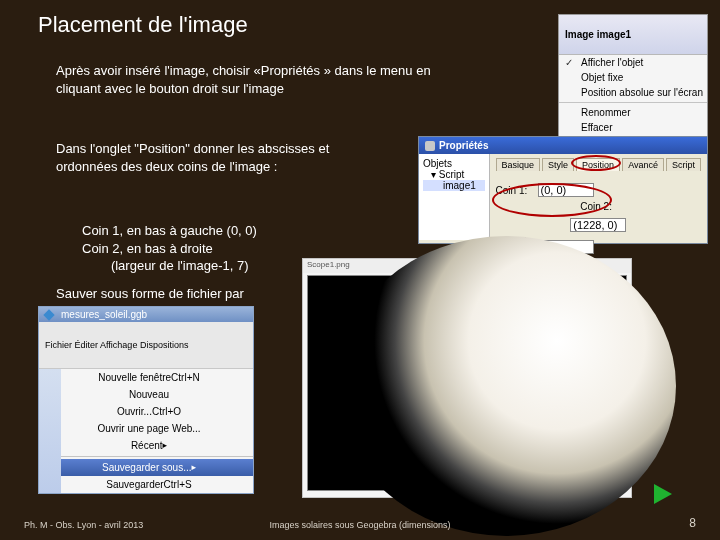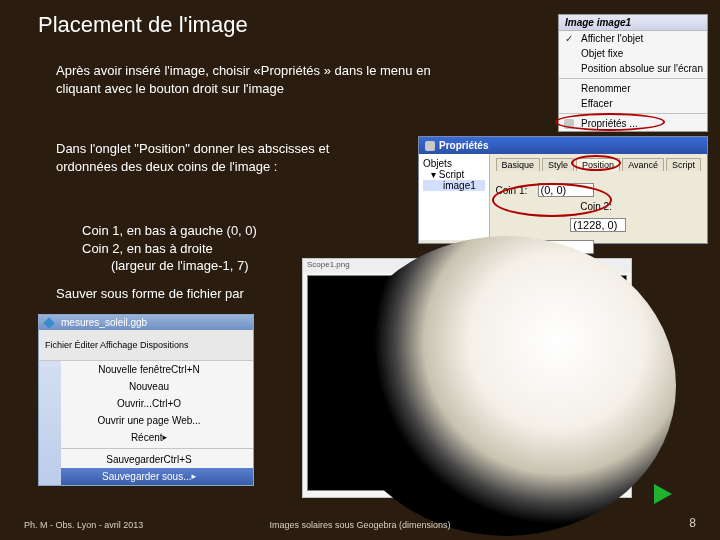--- a/index.html
+++ b/index.html
@@ -65,25 +65,24 @@
     position: absolute;
     top: 14px; right: 12px;
     width: 150px;
     background: #f5f5f5;
     border: 1px solid #999;
     font-size: 10px;
     color: #000;
   }
   .ctx-title-bar {
     background: linear-gradient(#e8e8f4,#cfd4ea);
-    padding: 2px 6px;
+    padding: 14px 6px;
     border-bottom: 1px solid #b8b8b8;
     font-weight: bold;
     font-size: 10px;
-    font-style: italic;
   }
   .ctx-item {
     padding: 2px 6px 2px 22px;
     border-bottom: 0;
     position: relative;
     white-space: nowrap;
   }
   .ctx-check::before {
     content: "✓";
     position: absolute; left: 6px; color: #333;
@@ -123,29 +122,29 @@
   .row { display:flex; align-items:center; gap:6px; margin-bottom:4px; }
   .row input { width:56px; height:14px; font-size:11px; padding:0 2px; border:1px solid #888; }
 
   
   .filemenu {
     position: absolute;
     top: 306px; left: 38px;
     width: 216px;
     background: #f5f5f5;
     border: 1px solid #8ba4c8;
-    font-size: 10px; color:#000;margin-top:8px;
+    font-size: 10px; color:#000;
   }
   .fm-title {
     background: linear-gradient(#9ab4da,#6f90c4);
     color:#fff; padding:2px 6px;
     display:flex; align-items:center; gap:4px;
   }
   .fm-bar {
-    background:#e8e8e8; padding:10px 6px; font-size:9px;
+    background:#e8e8e8; padding:18px 6px; font-size:9px;
     border-bottom:1px solid #c8c8c8;
   }
   .fm-body { display:flex; }
   .fm-strip { width:22px; background:linear-gradient(#d4dff0,#bcccea); }
   .fm-items { flex:1; }
   .fm-item { padding:3px 20px 3px 4px; position:relative; display:flex; justify-content:center; }
   .fm-item.hi { background: linear-gradient(#5a7fd0,#3a5da8); color:#fff; }
   .fm-item.arrow::after { content:"▸"; font-size:9px; }
   .fm-diamond {
     width:8px; height:8px; background:#3a8ad0; transform:rotate(45deg);
@@ -280,26 +279,26 @@
           <span>Ouvrir...</span>
           <span>Ctrl+O</span>
         </div>
       <div class="fm-item">
           <span>Ouvrir une page Web...</span>
         </div>
       <div class="fm-item arrow">
           <span>Récent</span>
         </div>
       <div class="ctx-sep"></div>
+      <div class="fm-item hi arrow">
+          <span>Sauvegarder sous...</span>
+        </div>
       <div class="fm-item">
           <span>Sauvegarder</span>
           <span>Ctrl+S</span>
-        </div>
-      <div class="fm-item hi arrow">
-          <span>Sauvegarder sous...</span>
         </div>
     </div>
   </div>
 </div>
 
 <div class="sun-panel">
   <div class="sun-header">Scope1.png</div>
   <div class="sun-img">
     <div class="sun-glow"></div>
   </div>

